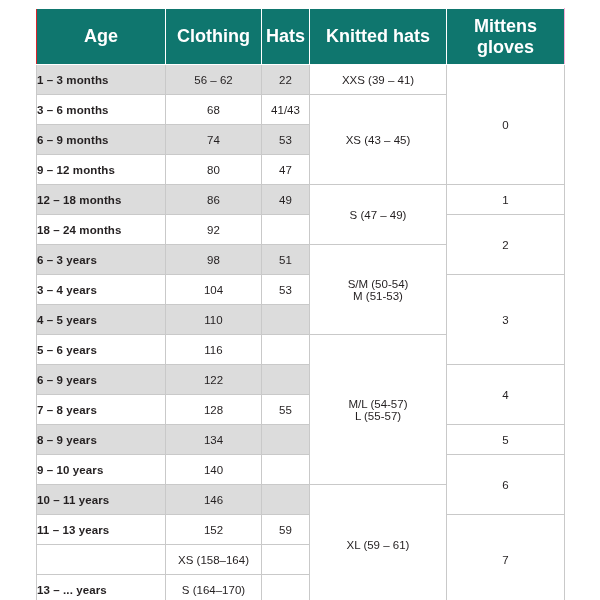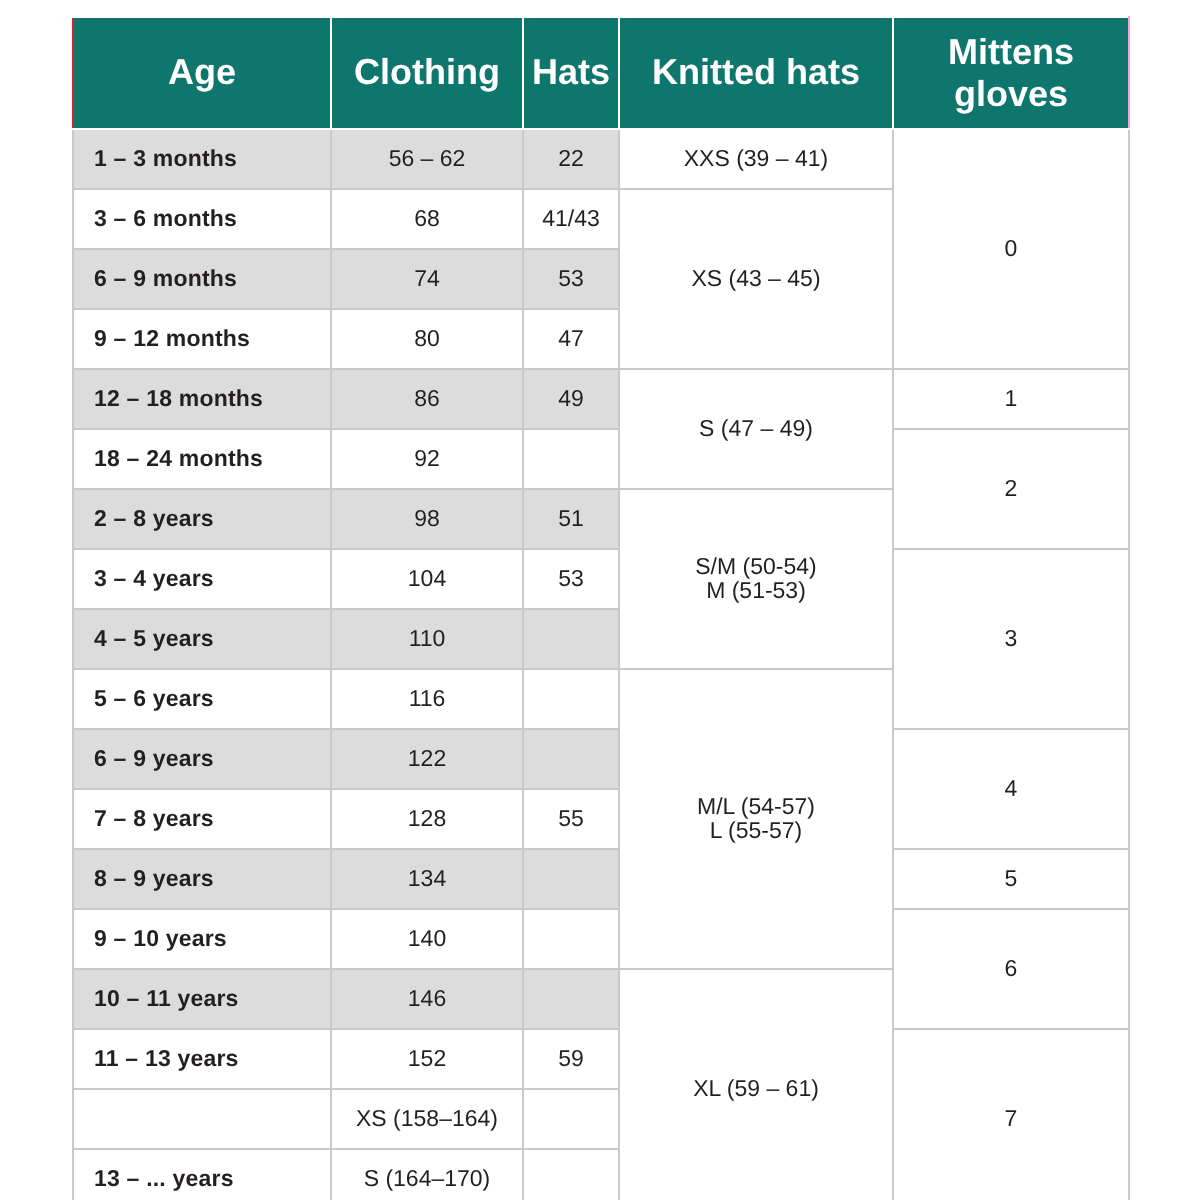--- a/index.html
+++ b/index.html
@@ -55,21 +55,21 @@
     height: 30px;
     padding: 2px 4px;
     border-top: 1px solid #c9c9c9;
     border-bottom: 1px solid #c9c9c9;
     border-left: 1px solid #c9c9c9;
     border-right: 1px solid #c9c9c9;
     box-sizing: border-box;
   }
   tbody td.age {
     text-align: left;
-    padding-left: 10px;
+    padding-left: 0;
     font-weight: bold;
     font-size: 11.5px;
     letter-spacing: 0.1px;
   }
   tbody td.shade {
     background: #dcdcdc;
   }
   tbody tr:last-child td {
     border-bottom: 1px solid #c9c9c9;
   }
@@ -126,21 +126,21 @@
           <td rowspan="2">S (47 – 49)</td>
           <td rowspan="1">1</td>
         </tr>
         <tr>
           <td class="age">18 – 24 months</td>
           <td class="">92</td>
           <td class=""></td>
           <td rowspan="2">2</td>
         </tr>
         <tr>
-          <td class="age shade">2 – 8 years</td>
+          <td class="age shade">6 – 3 years</td>
           <td class="shade">98</td>
           <td class="shade">51</td>
           <td rowspan="3">S/M (50-54)<br>M (51-53)</td>
         </tr>
         <tr>
           <td class="age">3 – 4 years</td>
           <td class="">104</td>
           <td class="">53</td>
           <td rowspan="3">3</td>
         </tr>

